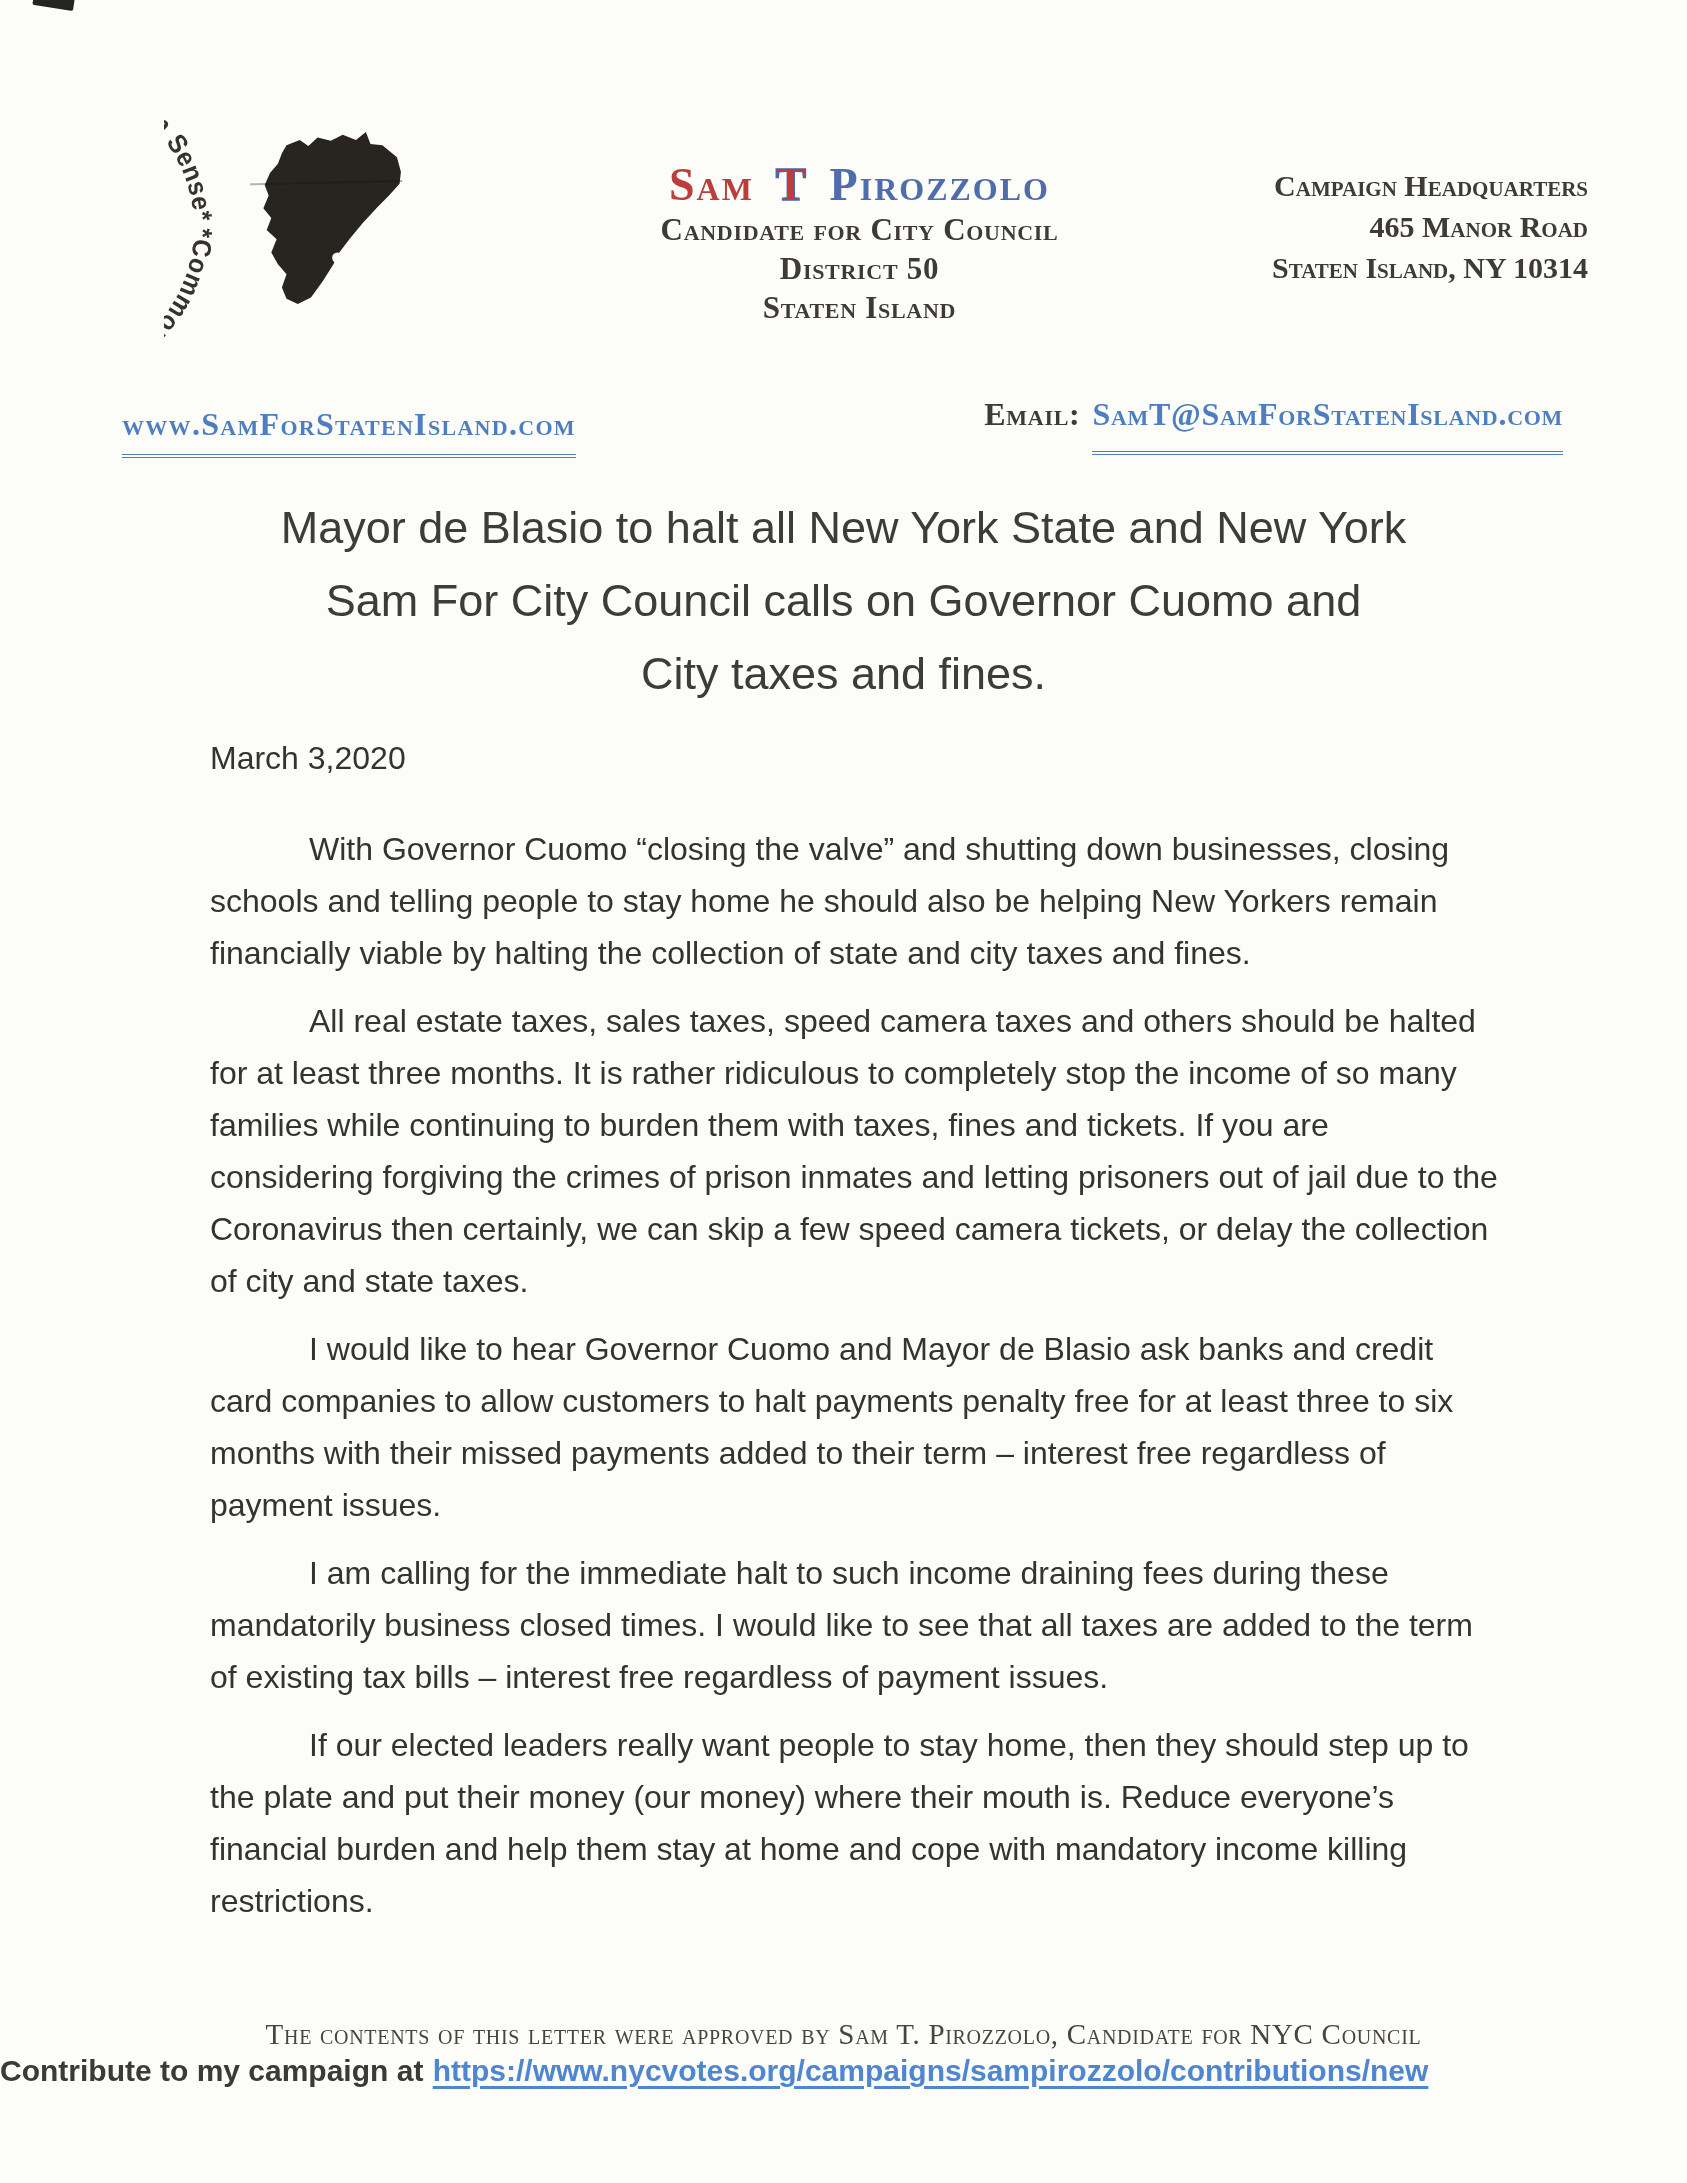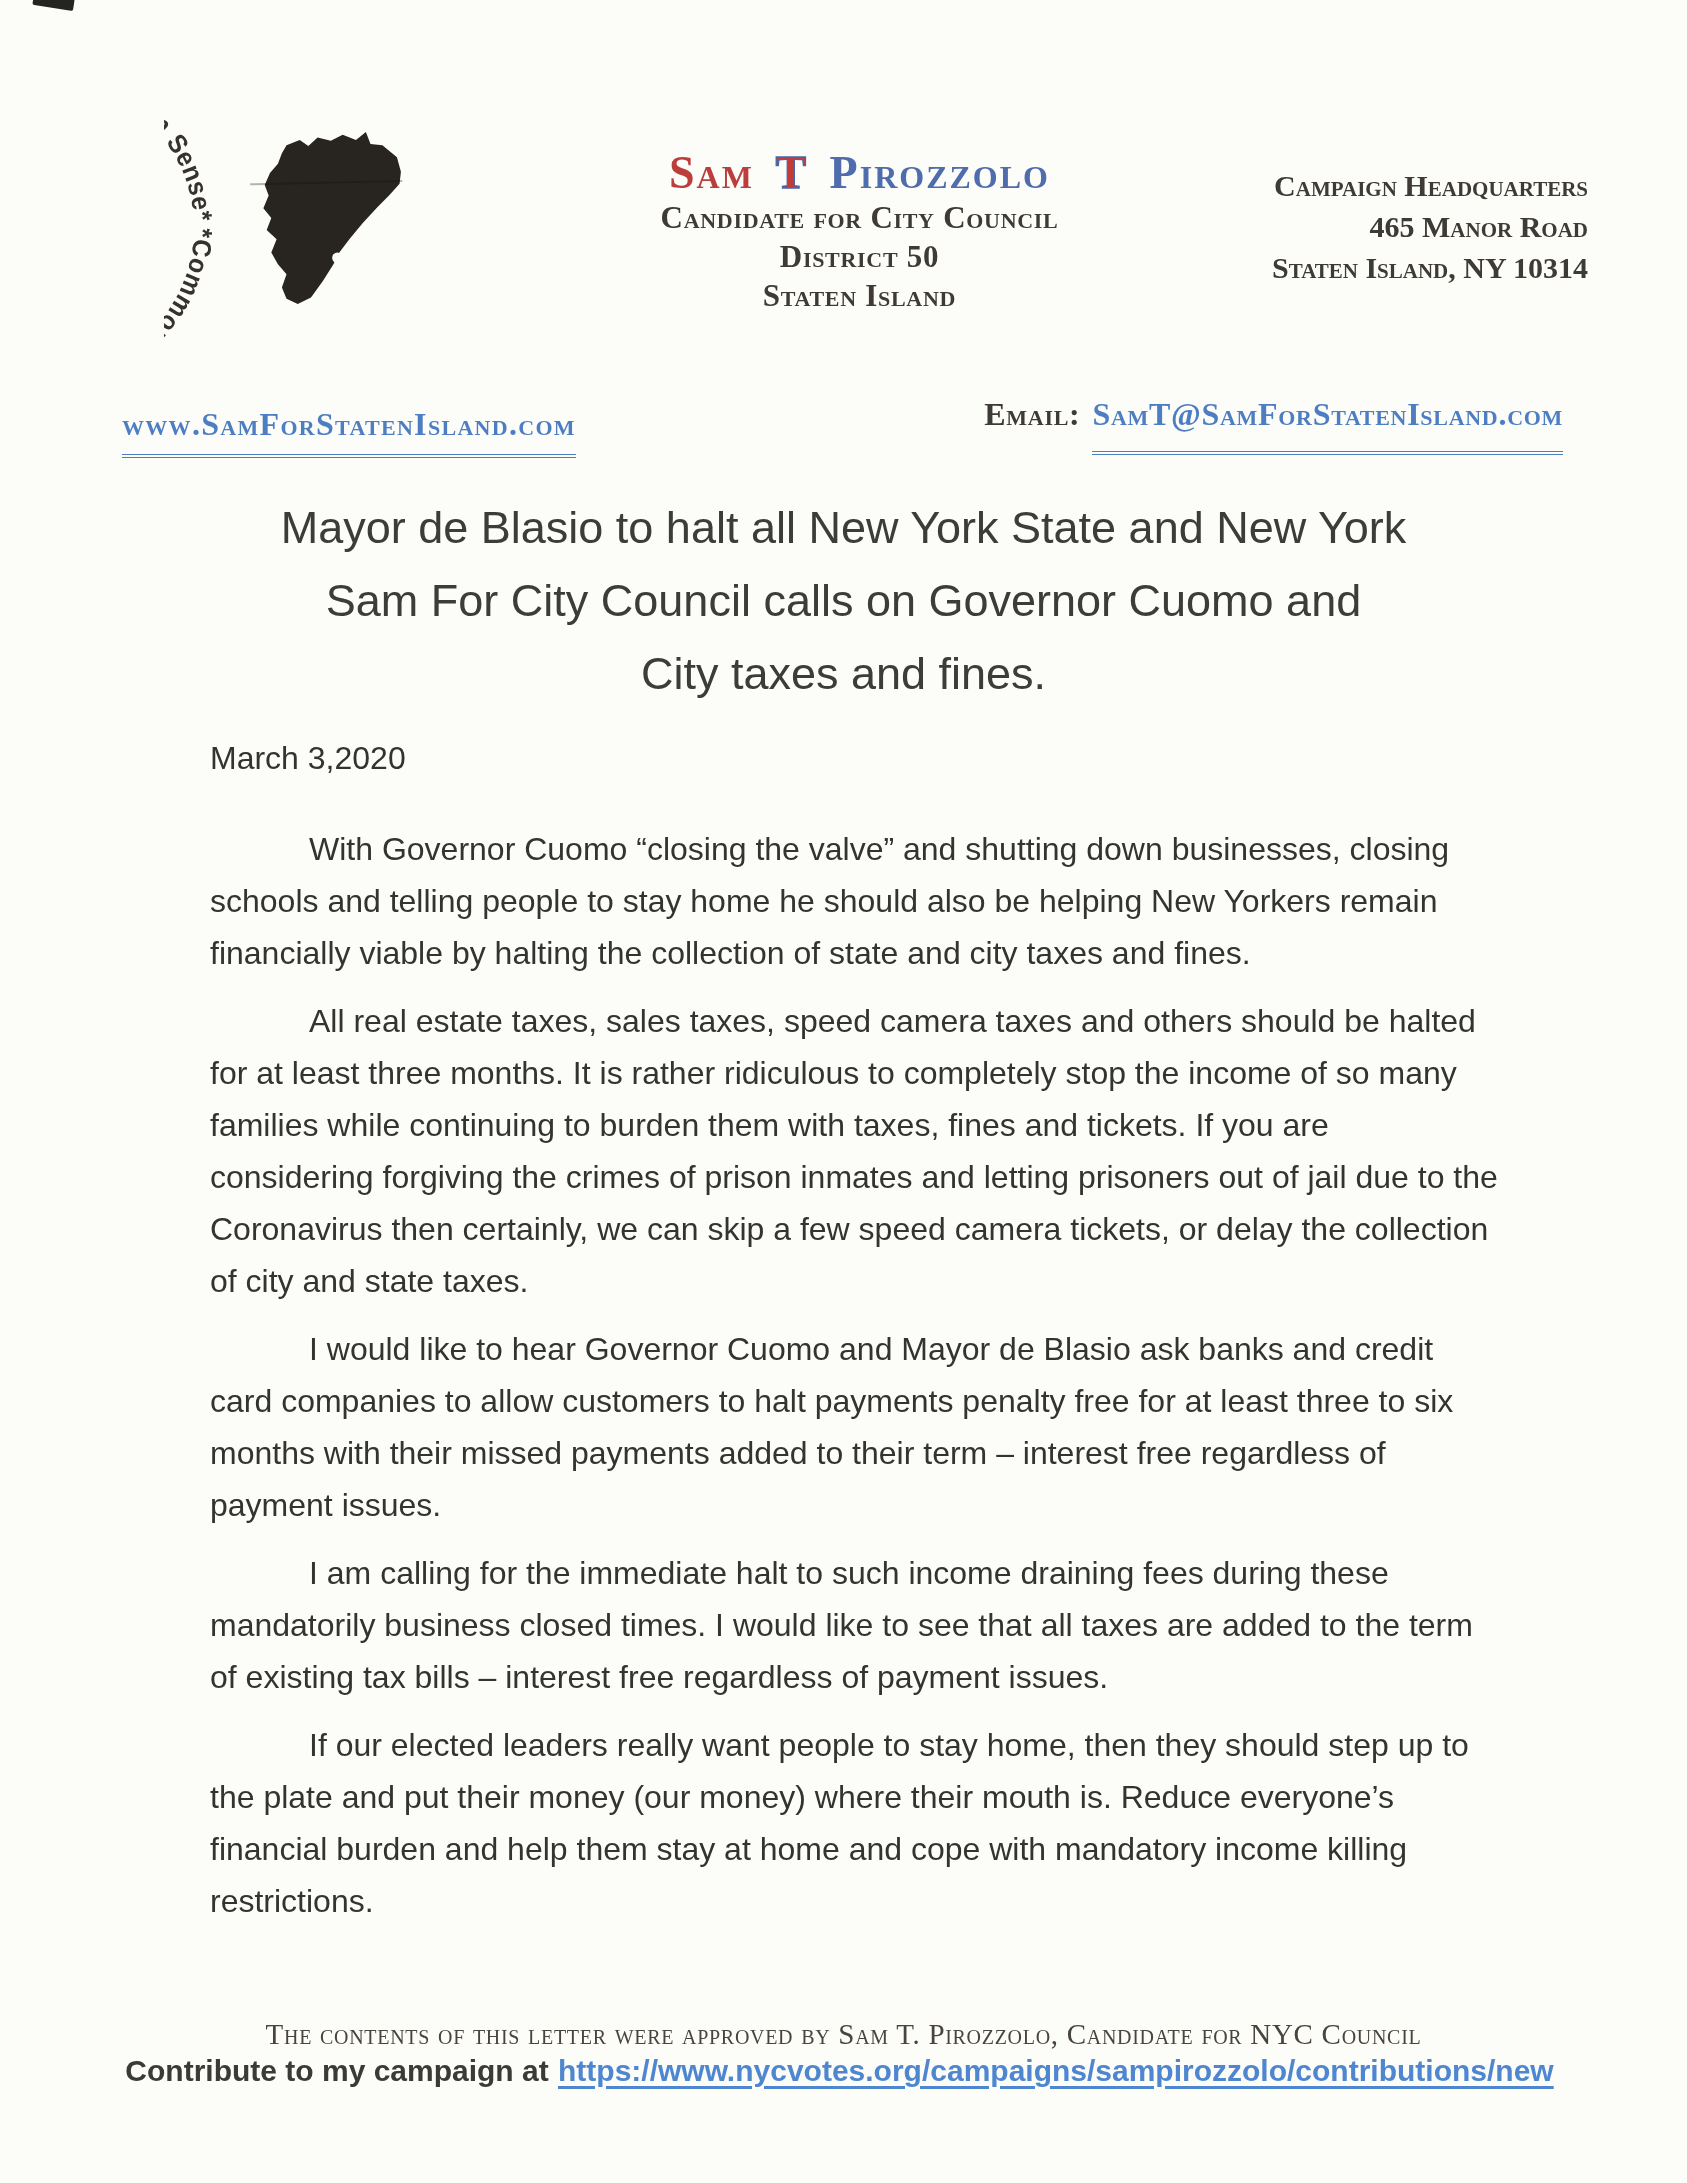--- a/index.html
+++ b/index.html
@@ -9,21 +9,21 @@
     font-family:"Liberation Sans",sans-serif;color:#313130;
   }
   .corner-mark{
     position:absolute;left:33px;top:-4px;width:41px;height:12px;
     background:#242422;transform:rotate(9deg);border-radius:2px;
   }
   .logo-svg{position:absolute;left:164px;top:66px;}
 
   
   .head-center{
-    position:absolute;left:562px;top:148px;width:595px;text-align:center;
+    position:absolute;left:562px;top:160px;width:595px;text-align:center;
     font-family:"Liberation Serif",serif;font-variant:small-caps;
     font-weight:bold;color:#3e3a35;
   }
   .name-line{font-size:46px;letter-spacing:2px;line-height:50px;}
   .name-sam{color:#bb3e3c;}
   .name-t{color:#c23b36;-webkit-text-stroke:1.3px #4a67ab;margin:0 8px;}
   .name-last{color:#4f6cad;}
   .head-center .sub{font-size:31px;line-height:39px;letter-spacing:0.7px;}
 
   
@@ -65,21 +65,21 @@
   .date-line{margin-bottom:39px;}
   .content p{margin:0 0 16px 0;text-indent:99px;}
 
   
   .footer-approval{
     position:absolute;left:0;right:0;top:2018px;text-align:center;
     font-family:"Liberation Serif",serif;font-variant:small-caps;
     font-size:29px;letter-spacing:0.7px;color:#49443d;
   }
   .footer-contribute{
-    position:absolute;left:0;right:8px;top:2054px;text-align:center;
+    position:absolute;left:0;right:8px;top:2054px;
     font-size:30px;font-weight:bold;color:#3a3a38;
   }
   .contrib-link{
     color:#4e86d0;margin-left:9.3px;cursor:pointer;
     text-decoration:underline;text-decoration-thickness:2.6px;
     text-underline-offset:5.3px;
   }
 </style>
 </head>
 <body>

